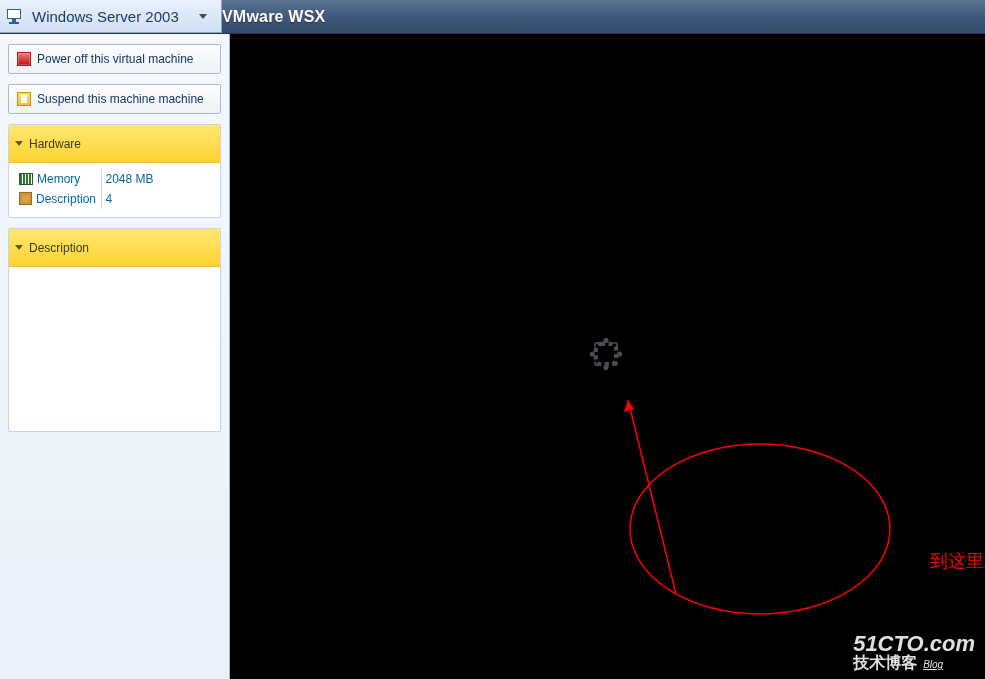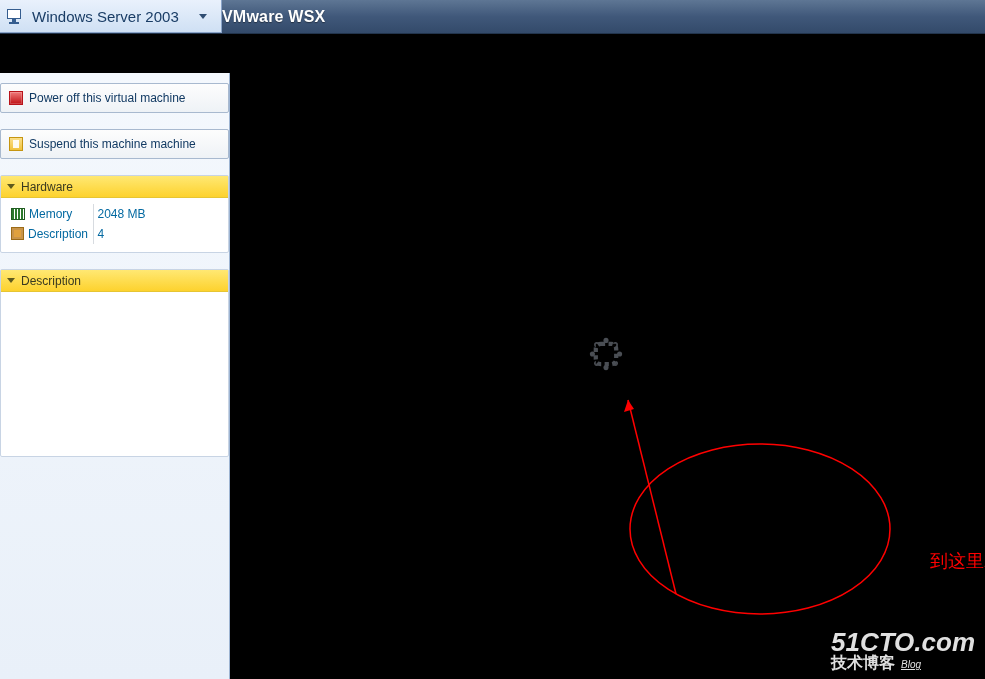--- a/index.html
+++ b/index.html
@@ -71,25 +71,24 @@
     .brand .thin { font-weight: bold; }
     
     .main {
       display: flex;
       height: calc(100% - 34px);
     }
     .sidebar {
       width: 230px;
       background: linear-gradient(#f4f8fd, #e9f0f9);
       border-right: 1px solid #9db4d2;
-      padding: 10px 0;
+      padding: 10px 8px;
       display: flex;
       flex-direction: column;
-      gap: 16px;
-      margin-top: 39px;
+      gap: 10px;
     }
     .content {
       flex: 1;
       background: #000;
       position: relative;
     }
     
     .vm-btn {
       display: flex;
       align-items: center;
@@ -126,21 +125,21 @@
     
     .panel {
       border: 1px solid #c8d4e4;
       border-radius: 2px;
       background: #fff;
     }
     .panel-header {
       display: flex;
       align-items: center;
       gap: 6px;
-      height: 22px;
+      height: 38px;
       padding: 0 6px;
       background: linear-gradient(#ffe873, #fdd22e);
       border-bottom: 1px solid #e6c533;
       font-size: 12px;
       color: #3a3a20;
       cursor: pointer;
     }
     .panel-header .tw {
       width: 0; height: 0;
       border-left: 4px solid transparent;
@@ -229,21 +228,21 @@
       position: absolute;
       right: 10px;
       bottom: 8px;
       text-align: left;
       color: #e0e0e0;
       font-family: Arial, sans-serif;
       pointer-events: none;
       text-shadow: 1px 1px 0 #000, 2px 2px 0 #000;
     }
     .watermark .w-main {
-      font-size: 26px;
+      font-size: 22px;
       font-style: italic;
       font-weight: bold;
       letter-spacing: 0;
       line-height: 1;
     }
     .watermark .w-sub {
       font-size: 16px;
       font-weight: bold;
       line-height: 1;
       position: relative;

